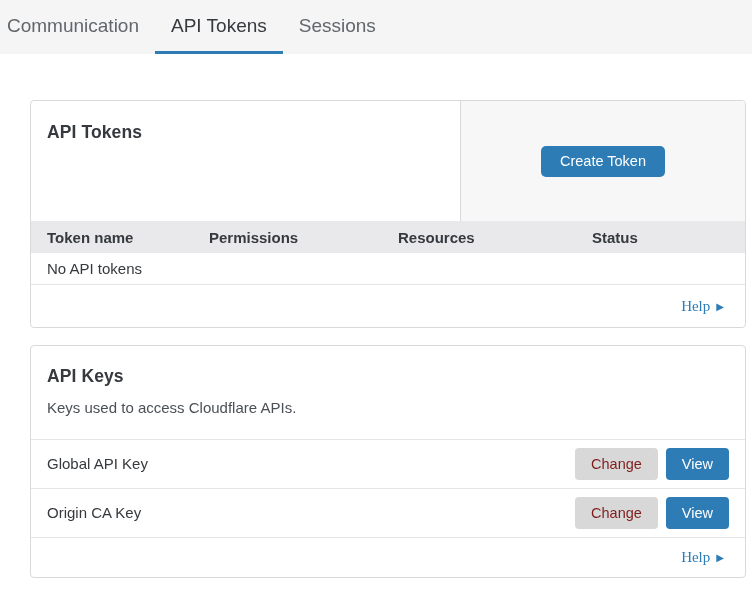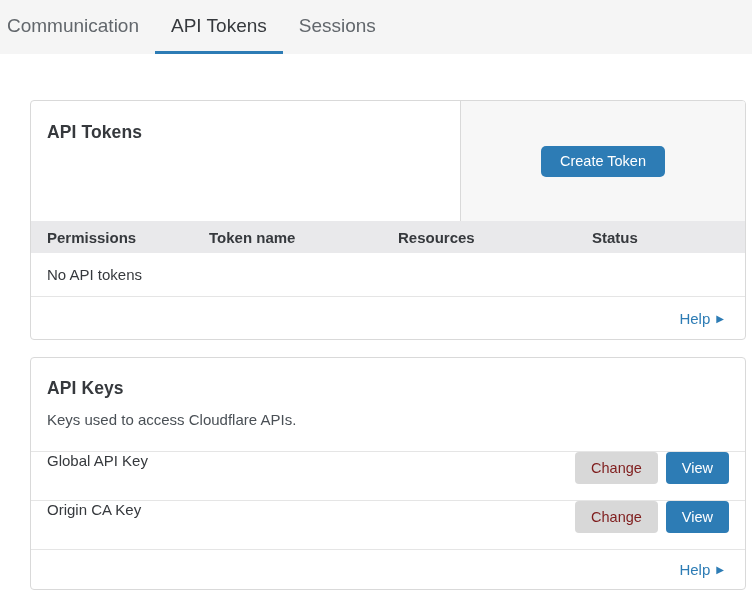--- a/index.html
+++ b/index.html
@@ -47,37 +47,37 @@
   .btn-gray { background: #d8d8d8; color: #7f1d1d; }
   .btn-row { height: 32px; padding: 0 16px; font-size: 14.5px; }
 
   
   .table-header {
     display: grid; grid-template-columns: 162px 189px 194px 1fr;
     align-items: center; height: 32px; padding-left: 16px;
     background: #e9e9eb; font-size: 15px; font-weight: 600; color: #36393d;
   }
   .empty-row {
-    height: 44px; display: flex; align-items: center; padding-left: 16px;
+    height: 32px; display: flex; align-items: center; padding-left: 16px;
     font-size: 15px; color: #36393d; border-bottom: 1px solid #e5e5e5;
   }
   .help-row {
     height: 42px; display: flex; align-items: center; justify-content: flex-end;
     padding-right: 21px;
   }
   .help-link {
     display: inline-flex; align-items: center; gap: 6px;
-    color: #2d7cb5; font-size: 15px; text-decoration: none; cursor: pointer;
+    color: #2d7cb5; font-size: 15px; text-decoration: none; cursor: pointer; font-family: Liberation Serif, serif;
   }
   .help-arrow { font-size: 10px; line-height: 1; padding-top: 1px; }
 
   
   .keys-header { padding: 20px 16px 19px 16px; }
   .key-row {
-    height: 49px; display: flex; padding: 0 16px;
+    height: 49px; display: flex; align-items: center; padding: 0 16px;
     border-top: 1px solid #e5e5e5;
   }
   .key-name { font-size: 15px; color: #36393d; }
   .key-actions { margin-left: auto; display: flex; gap: 8px; }
   .card-keys .help-row { border-top: 1px solid #e5e5e5; height: 40px; }
 </style>
 </head>
 <body>
 
 <div class="tabbar">
@@ -90,22 +90,22 @@
   <div class="tokens-header">
     <div class="tokens-header-left">
       <div class="card-title">API Tokens</div>
     </div>
     <div class="tokens-header-right">
       <button class="btn btn-blue btn-create">Create Token</button>
     </div>
   </div>
 
   <div class="table-header">
+    <span>Token name</span>
     <span>Permissions</span>
-    <span>Token name</span>
     <span>Resources</span>
     <span>Status</span>
   </div>
 
   <div class="empty-row">
     <span>No API tokens</span>
   </div>
 
   <div class="help-row">
     <a class="help-link">

